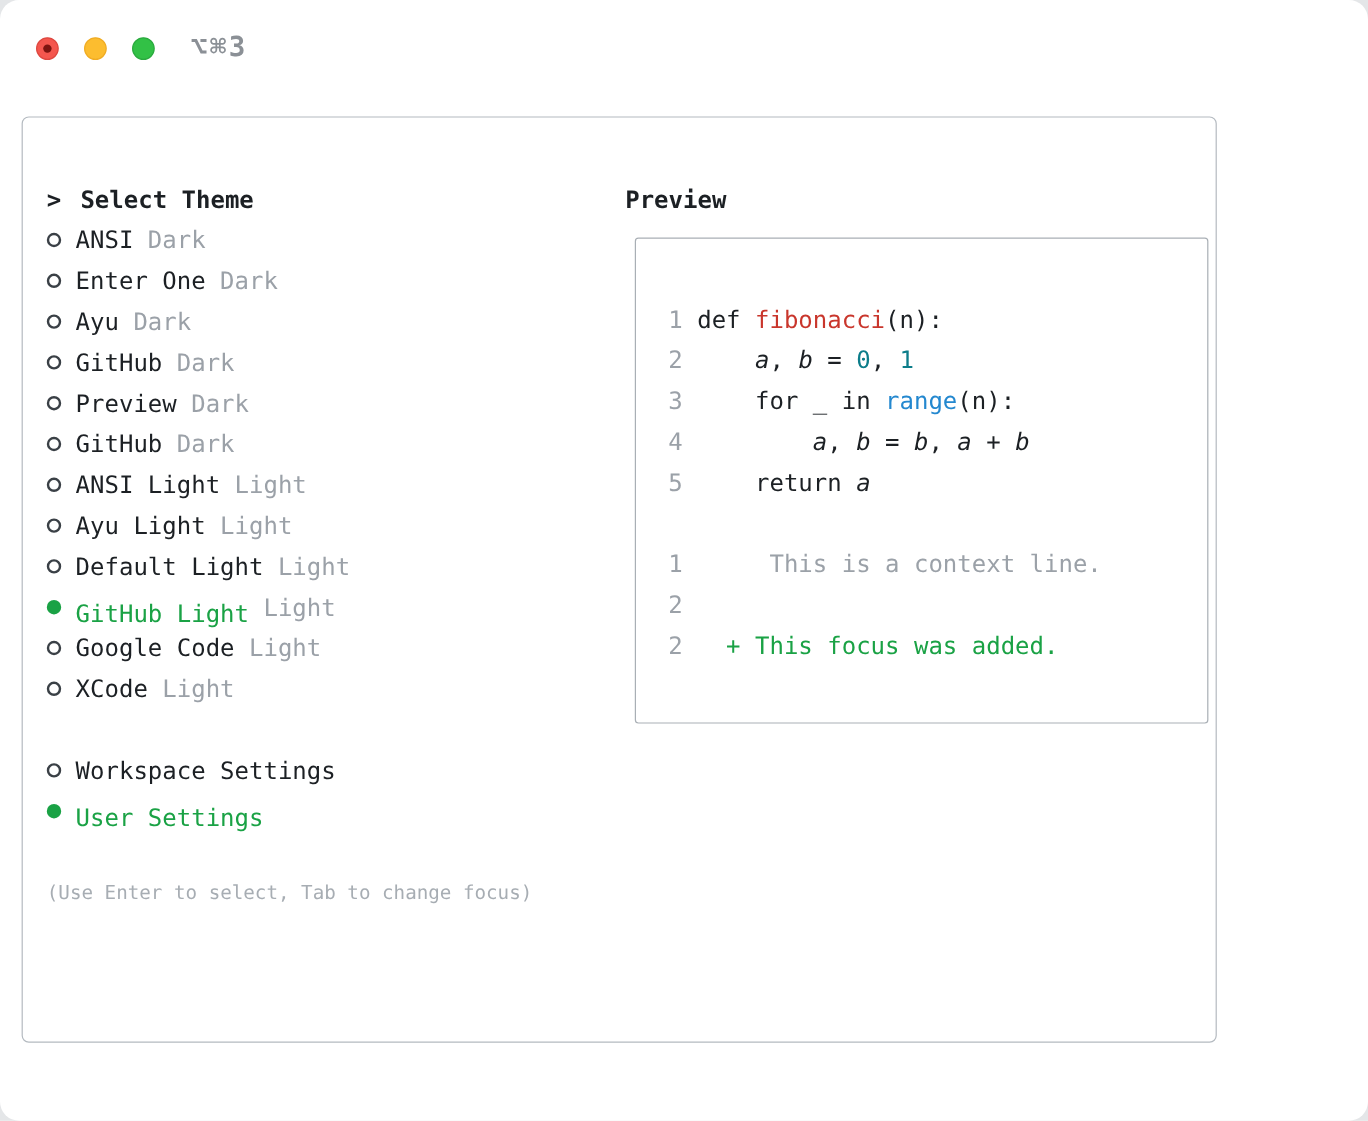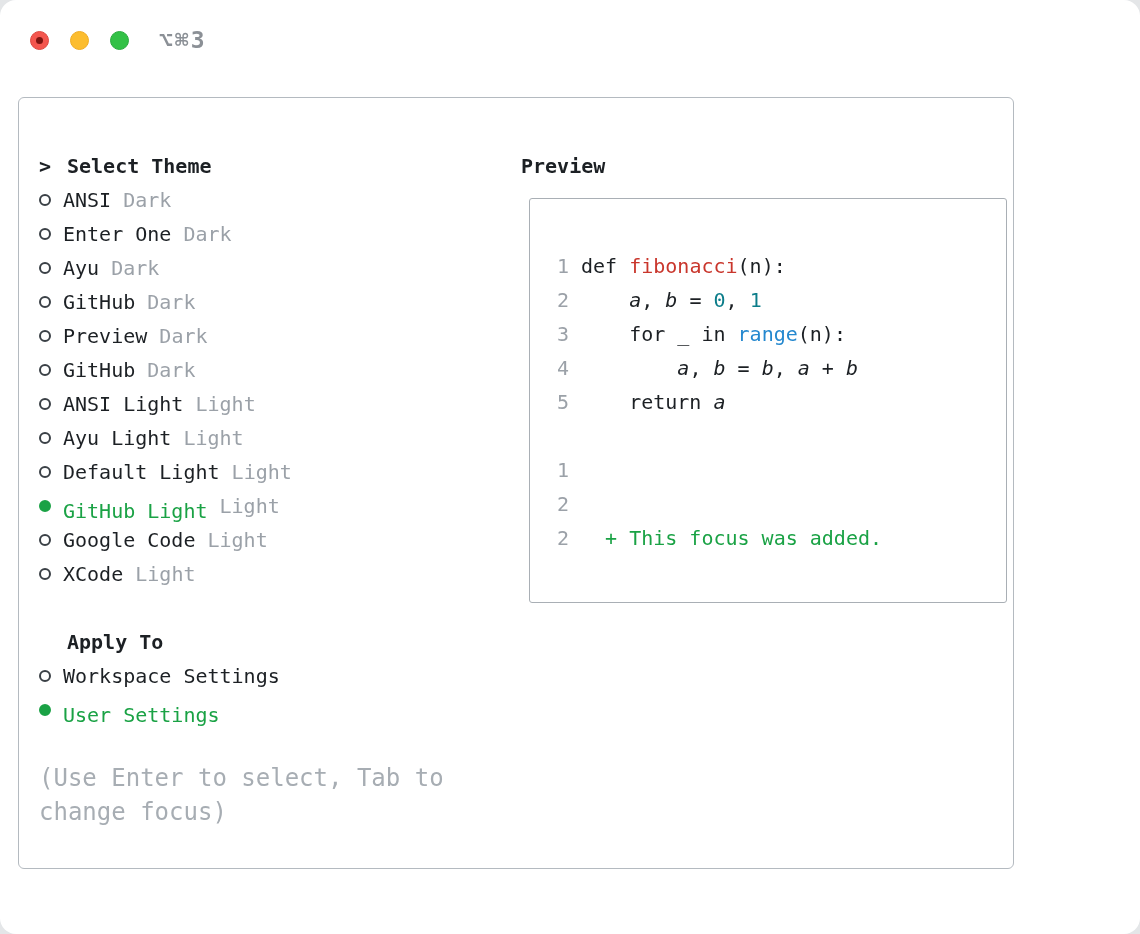--- a/index.html
+++ b/index.html
@@ -65,21 +65,21 @@
     margin-right:12px;flex:none;background:transparent;
   }
   .radio.on{background:var(--green);border-color:var(--green);}
   .item .tname{color:var(--text);}
   .item.selected .tname{color:var(--green);margin-top:10px;}
   .variant{color:var(--muted);}
   .gap{height:34px;}
   .section-title{margin-left:28px;font-weight:bold;}
   .hint{
     margin-top:34px;width:412px;
-    font-size:24px;line-height:34px;
+    font-size:16px;line-height:34px;
     color:var(--hint);white-space:normal;
   }
   
   .preview-title{font-weight:bold;}
   .preview-box{
     margin-top:15px;margin-left:8px;
     width:478px;height:405px;
     border:1.5px solid #a9afb5;border-radius:3px;
     padding:50px 0 0 26px;
     background:#fff;
@@ -128,21 +128,20 @@
           <div class="row item"><span class="radio"></span><span class="tname">ANSI Light</span><span class="variant"> Light</span></div>
           <div class="row item"><span class="radio"></span><span class="tname">Ayu Light</span><span class="variant"> Light</span></div>
           <div class="row item"><span class="radio"></span><span class="tname">Default Light</span><span class="variant"> Light</span></div>
           <div class="row item selected"><span class="radio on"></span><span class="tname">GitHub Light</span><span class="variant"> Light</span></div>
           <div class="row item"><span class="radio"></span><span class="tname">Google Code</span><span class="variant"> Light</span></div>
           <div class="row item"><span class="radio"></span><span class="tname">XCode</span><span class="variant"> Light</span></div>
         </div>
 
       <div class="gap"></div>
 
-      <div class="row section-title">Apply To</div>
 
       <div id="apply-list">
           <div class="row item"><span class="radio"></span><span class="tname">Workspace Settings</span></div>
           <div class="row item selected"><span class="radio on"></span><span class="tname">User Settings</span></div>
         </div>
 
       <div class="hint">(Use Enter to select, Tab to change focus)</div>
     </div>
 
     <div class="right">
@@ -151,21 +150,21 @@
       <div class="preview-box">
         <div id="code-lines">
             <div class="row"><span class="lnum">1</span><span class="tok-plain">def </span><span class="tok-func">fibonacci</span><span class="tok-plain">(n):</span></div>
             <div class="row"><span class="lnum">2</span><span class="tok-plain">    </span><span class="tok-var">a</span><span class="tok-plain">, </span><span class="tok-var">b</span><span class="tok-plain"> = </span><span class="tok-num">0</span><span class="tok-plain">, </span><span class="tok-num">1</span></div>
             <div class="row"><span class="lnum">3</span><span class="tok-plain">    for _ in </span><span class="tok-builtin">range</span><span class="tok-plain">(n):</span></div>
             <div class="row"><span class="lnum">4</span><span class="tok-plain">        </span><span class="tok-var">a</span><span class="tok-plain">, </span><span class="tok-var">b</span><span class="tok-plain"> = </span><span class="tok-var">b</span><span class="tok-plain">, </span><span class="tok-var">a</span><span class="tok-plain"> + </span><span class="tok-var">b</span></div>
             <div class="row"><span class="lnum">5</span><span class="tok-plain">    return </span><span class="tok-var">a</span></div>
           </div>
         <div class="row"></div>
         <div id="diff-lines">
-            <div class="row"><span class="lnum">1</span></div>
+            <div class="row"><span class="lnum">1</span><span class="dtext context">     This is a context line.</span></div>
             <div class="row"><span class="lnum">2</span></div>
             <div class="row"><span class="lnum">2</span><span class="dtext added">  + This focus was added.</span></div>
           </div>
       </div>
     </div>
 
   </div>
 </div>
 
 </body></html>

